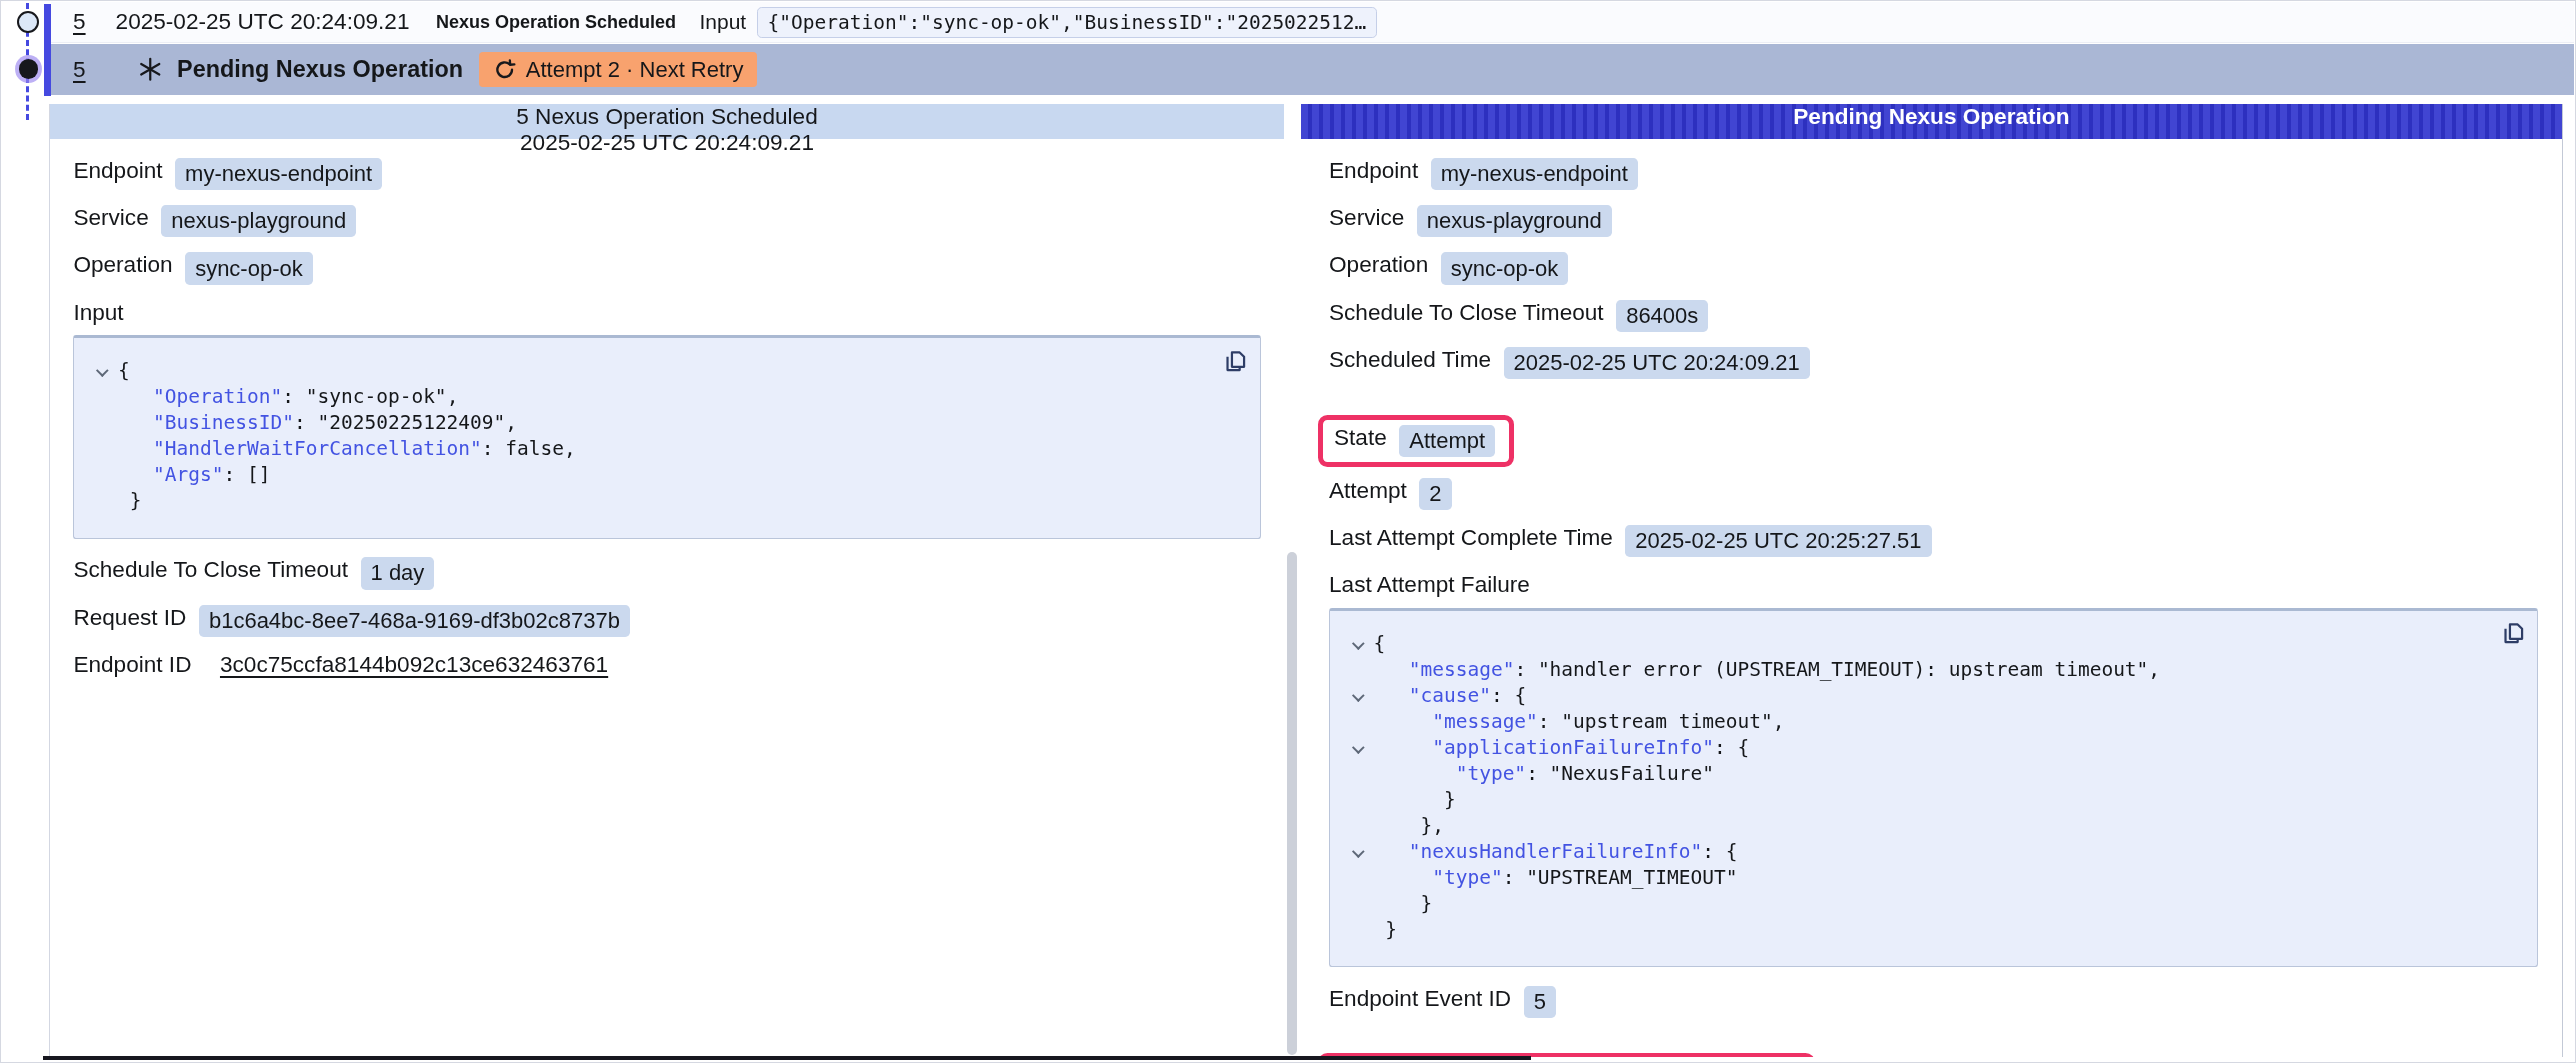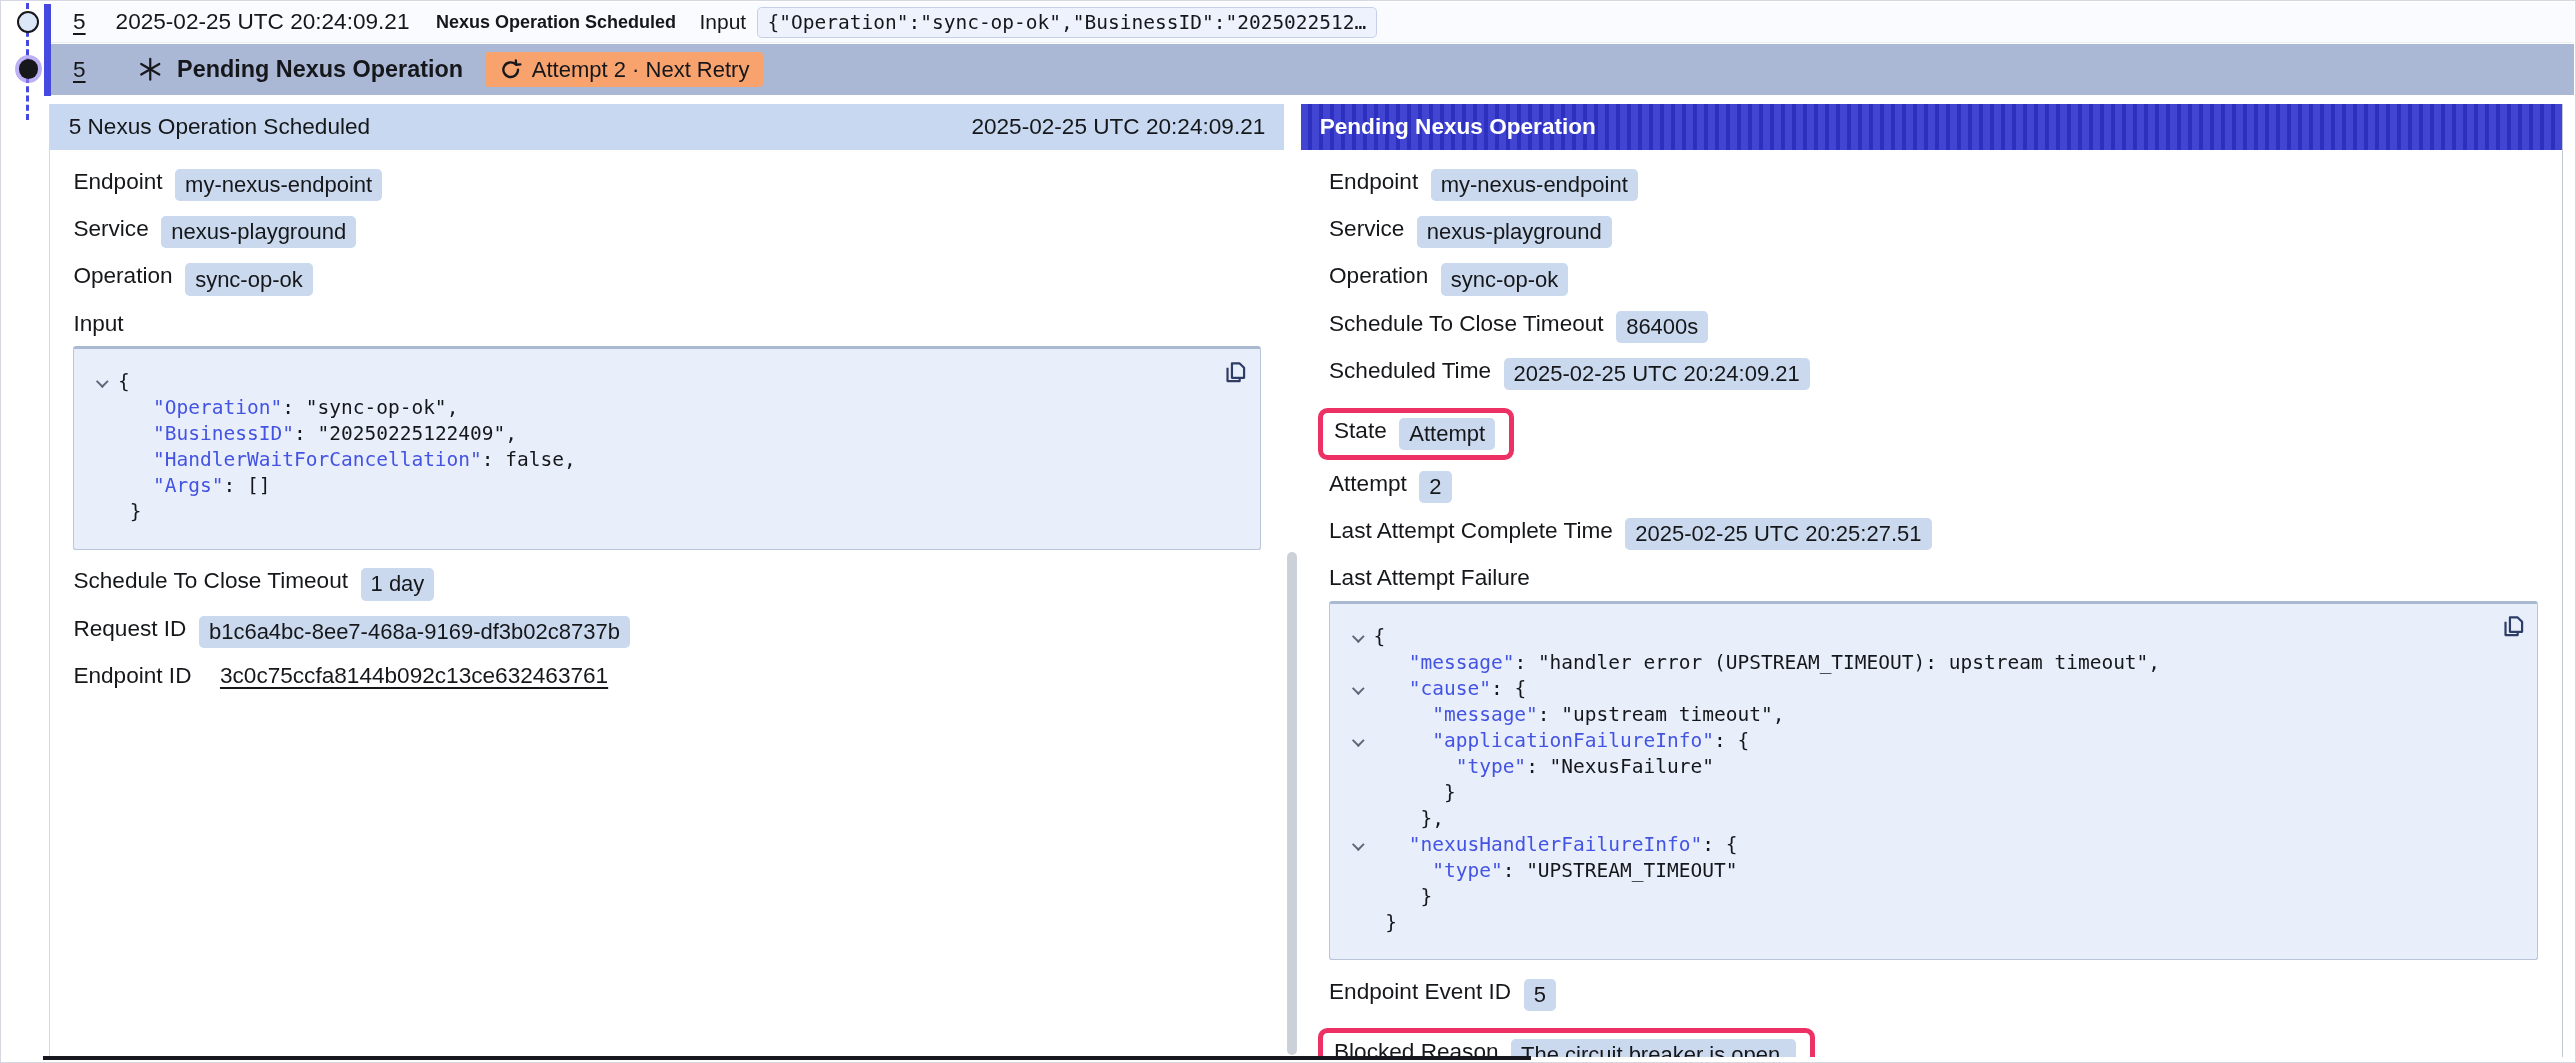--- a/index.html
+++ b/index.html
@@ -24,44 +24,44 @@
   .ev-row2 { position:absolute; left:51px; right:2.3px; top:44px; height:51px;
     background:#aab7d5; display:flex; align-items:center; padding-left:22px; font-size:22.6px; }
   .ev-id { text-decoration:underline; text-underline-offset:3.9px; text-decoration-thickness:1.6px; cursor:pointer; }
   .ev-time { margin-left:30px; }
   .ev-title { margin-left:26.5px; font-weight:700; font-size:18px; }
   .ev-input-label { margin-left:23.4px; font-size:21px; }
   .ev-input-badge { margin-left:11px; font-family:"DejaVu Sans Mono",monospace; font-size:19.5px;
     background:#eef2fc; border:1.6px solid #c5cfe8; border-radius:4.7px; padding:3.1px 9.4px; white-space:nowrap; }
   .pend-star { margin-left:51px; display:inline-flex; }
   .pend-title { margin-left:14px; font-weight:700; font-size:23.4px; }
-  .retry-badge { margin-left:22px; display:inline-flex; align-items:center; gap:9.4px;
+  .retry-badge { margin-left:16px; display:inline-flex; align-items:center; gap:9.4px;
     background:#f8a26e; border-radius:3.9px; padding:4.7px 14px; font-size:22px; cursor:pointer; }
 
   
   .pane { position:absolute; top:104px; bottom:6.2px; background:#fff; overflow:hidden; }
   .pane.left  { left:49px;  width:1235px; border-left:1.6px solid #d3d7e2; }
   .pane.right { left:1301px; right:13.3px; border-right:1.6px solid #c3c9d6; }
-  .pane-hdr { height:46px; display:flex; align-items:center; justify-content:space-between;
-    padding:0 18.7px; font-size:22.6px; }
+  .pane-hdr { height:35px; display:flex; align-items:center; justify-content:space-between;
+    padding:0 18.7px; font-size:22.6px;flex-direction:column; }
   .pane.left .pane-hdr { background:#c8d8f0; font-weight:500; }
   .pane.right .pane-hdr { color:#ffffff; font-weight:600;
     background:repeating-linear-gradient(90deg,#4145d2 0 7px,#2d30bf 7px 11px); }
   .pane-body { padding:18.7px 23.4px 15.6px 23.4px; }
   .pane.right .pane-body { padding-left:28px; }
 
   .frow { display:flex; align-items:flex-start; margin-bottom:16.4px; height:31px; font-size:22.6px; }
   .flabel { margin-right:12.5px; white-space:nowrap; }
   .fbadge { background:#cbd9ee; border-radius:4.7px; padding:3.1px 10px; font-size:22px; white-space:nowrap; }
   .flink { text-decoration:underline; text-underline-offset:3.9px; text-decoration-thickness:1.6px;
     font-size:22.6px; color:#15171a; cursor:pointer;margin-left:16px; }
   .sec-label { font-size:22.6px; margin:4.7px 0 9.4px 0; }
 
   .redbox { display:inline-flex; border:5.5px solid #ee3165; border-radius:9.4px;
-    padding:5.5px 14px 5.5px 11px; margin:2px 0 11px -11px; }
+    padding:5.5px 14px 5.5px 11px; margin:20px 0 11px -11px; }
   .redbox .frow { margin-bottom:0; }
 
   
   .codeblock { position:relative; background:#e9eefb; border:1.6px solid #bac5da;
     border-top:3.1px solid #aab9d2; border-radius:3.1px; padding:20px 15.6px 23.4px 12.5px;
     font-family:"DejaVu Sans Mono",monospace; font-size:19.5px; line-height:26px;
     margin-bottom:18.7px; }
   .cl { display:flex; }
   .chev-gutter { width:31px; flex:0 0 31px; display:inline-flex; justify-content:center; }
   .chev { width:8.6px; height:8.6px; margin-top:7.8px; border-right:2.3px solid #5e6878;

